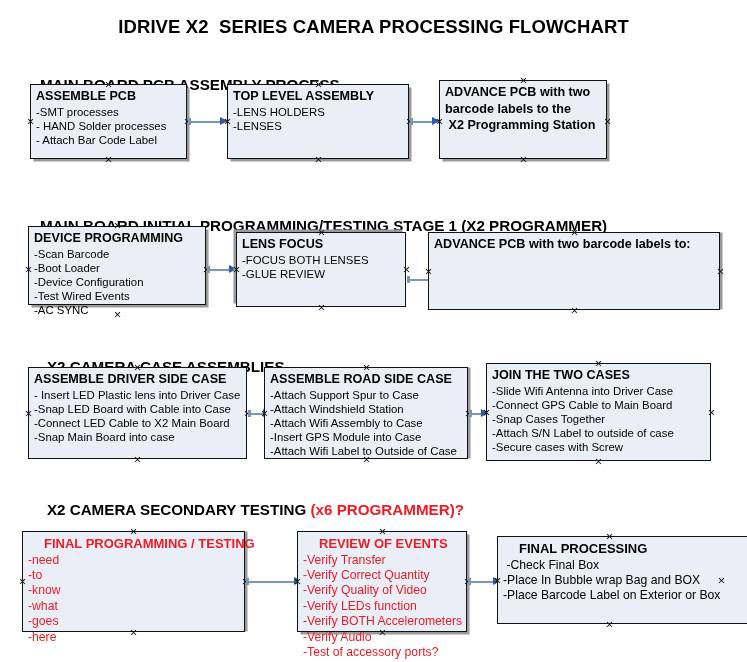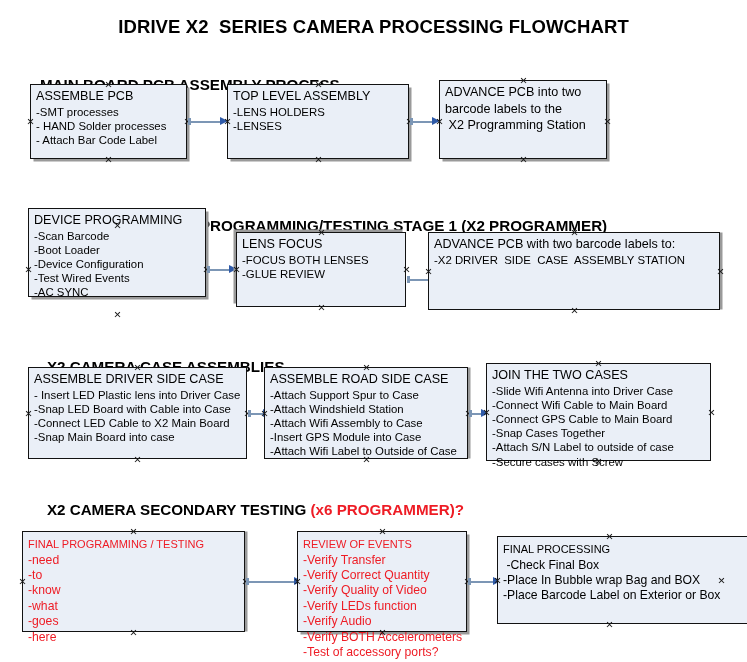--- a/index.html
+++ b/index.html
@@ -58,34 +58,35 @@
   }
   .node.shadow-tl {
     box-shadow: -3px -3px 0 -0.5px #9a9a9a;
   }
   .node.edge-right {
     box-shadow: 3px 0 0 -0.5px #9a9a9a;
   }
 
   .node .title {
     font-size: 12.6px;
-    font-weight: normal;
+    font-weight: bold;
     line-height: 15.5px;
     padding: 1px 0 0 5px;
     white-space: pre;
   }
   .node .line {
     font-size: 11.4px;
     line-height: 14.2px;
     padding-left: 5px;
     white-space: pre;
   }
   .node .title.big {
-    font-size: 11px;
+    font-size: 13px;
     line-height: 16.5px;
+    margin-left: 16px;
   }
   .node .line.big {
     font-size: 12.2px;
     line-height: 15.4px;
   }
 
   
   .node.red .title, .node.red .line {
     color: #ee1c25;
   }
@@ -173,34 +174,34 @@
   <div class="handle" style="left:318px; top:159px;"></div>
   <div class="handle" style="left:227px; top:121.5px;"></div>
   <div class="handle" style="left:409px; top:121.5px;"></div>
 
   <div class="conn" style="left:411px; top:121px; width:22px;">
     <span class="tail"></span>
     <span class="arrowhead"></span>
   </div>
 
   <div class="node shadow-br" style="left:439px; top:80px; width:168px; height:79px;">
-    <div class="title">ADVANCE PCB into two</div>
+    <div class="title">ADVANCE PCB with two</div>
     <div class="title">barcode labels to the</div>
     <div class="title"> X2 Programming Station</div>
   </div>
   <div class="handle" style="left:523px; top:80px;"></div>
   <div class="handle" style="left:523px; top:159px;"></div>
   <div class="handle" style="left:439px; top:121.5px;"></div>
   <div class="handle" style="left:607px; top:121.5px;"></div>
 
   <div class="section-head" style="left:23px; top:200px;">
     <span>MAIN BOARD INITIAL PROGRAMMING/TESTING STAGE 1 (X2 PROGRAMMER)</span>
   </div>
 
-  <div class="node shadow-br" style="left:28px; top:208px; width:178px; height:89px;">
+  <div class="node shadow-br" style="left:28px; top:226px; width:178px; height:79px;">
     <div class="title">DEVICE PROGRAMMING</div>
     <div class="line">-Scan Barcode</div>
     <div class="line">-Boot Loader</div>
     <div class="line">-Device Configuration</div>
     <div class="line">-Test Wired Events</div>
     <div class="line">-AC SYNC</div>
   </div>
   <div class="handle" style="left:117px; top:225px;"></div>
   <div class="handle" style="left:117px; top:314px;"></div>
   <div class="handle" style="left:28px; top:269.5px;"></div>
@@ -235,21 +236,20 @@
 
   <div class="conn" style="left:358px; top:279px; width:0;"></div>
 
   <div class="conn" style="left:408px; top:279px; width:22px;">
     <span class="tail"></span>
     <span class="arrowhead"></span>
   </div>
 
   <div class="node edge-right" style="left:428px; top:232px; width:292px; height:78px;">
     <div class="title">ADVANCE PCB with two barcode labels to:</div>
-    <div class="line">-X2 DRIVER  SIDE  CASE  ASSEMBLY STATION</div>
   </div>
   <div class="handle" style="left:574px; top:232px;"></div>
   <div class="handle" style="left:574px; top:310px;"></div>
   <div class="handle" style="left:428px; top:271px;"></div>
   <div class="handle" style="left:720px; top:271px;"></div>
 
   <div class="section-head" style="left:30px; top:341px;">
     <span>X2 CAMERA CASE ASSEMBLIES</span>
   </div>
 
@@ -284,21 +284,20 @@
   <div class="handle" style="left:468px; top:413px;"></div>
 
   <div class="conn" style="left:470px; top:412.5px; width:12px;">
     <span class="tail"></span>
     <span class="arrowhead"></span>
   </div>
 
   <div class="node" style="left:486px; top:363px; width:225px; height:98px;">
     <div class="title">JOIN THE TWO CASES</div>
     <div class="line">-Slide Wifi Antenna into Driver Case</div>
-    <div class="line">-Connect Wifi Cable to Main Board</div>
     <div class="line">-Connect GPS Cable to Main Board</div>
     <div class="line">-Snap Cases Together</div>
     <div class="line">-Attach S/N Label to outside of case</div>
     <div class="line">-Secure cases with Screw</div>
   </div>
   <div class="handle" style="left:598px; top:363px;"></div>
   <div class="handle" style="left:598px; top:461px;"></div>
   <div class="handle" style="left:486px; top:412px;"></div>
   <div class="handle" style="left:711px; top:412px;"></div>
 
@@ -324,22 +323,22 @@
     <span class="tail"></span>
     <span class="arrowhead"></span>
   </div>
 
   <div class="node red shadow-br" style="left:297px; top:531px; width:170px; height:101px;">
     <div class="title big">REVIEW OF EVENTS</div>
     <div class="line big">-Verify Transfer</div>
     <div class="line big">-Verify Correct Quantity</div>
     <div class="line big">-Verify Quality of Video</div>
     <div class="line big">-Verify LEDs function</div>
+    <div class="line big">-Verify BOTH Accelerometers</div>
     <div class="line big">-Verify Audio</div>
-    <div class="line big">-Verify BOTH Accelerometers</div>
     <div class="line big overflow">-Test of accessory ports?</div>
   </div>
   <div class="handle" style="left:382px; top:531px;"></div>
   <div class="handle" style="left:382px; top:632px;"></div>
   <div class="handle" style="left:297px; top:581px;"></div>
   <div class="handle" style="left:467px; top:581px;"></div>
 
   <div class="conn" style="left:469px; top:580.5px; width:25px;">
     <span class="tail"></span>
     <span class="arrowhead"></span>

